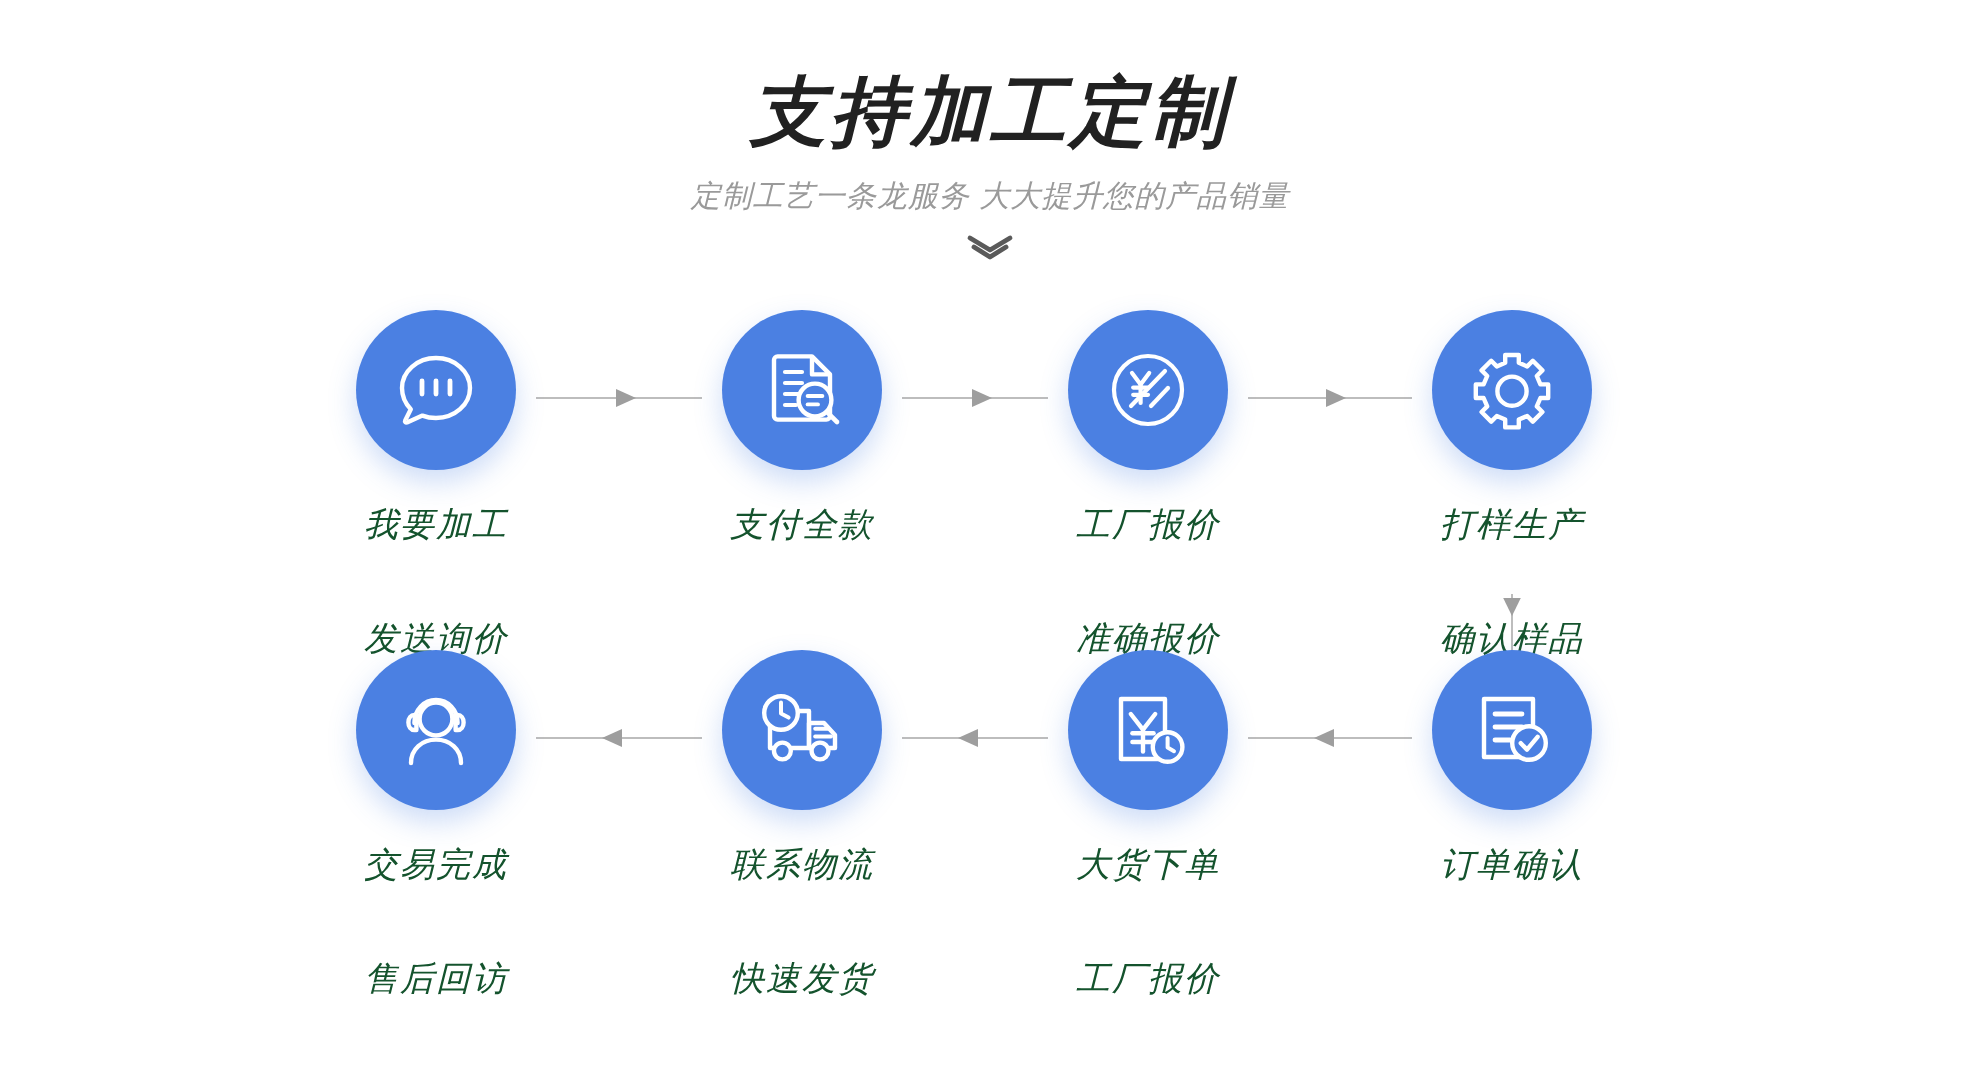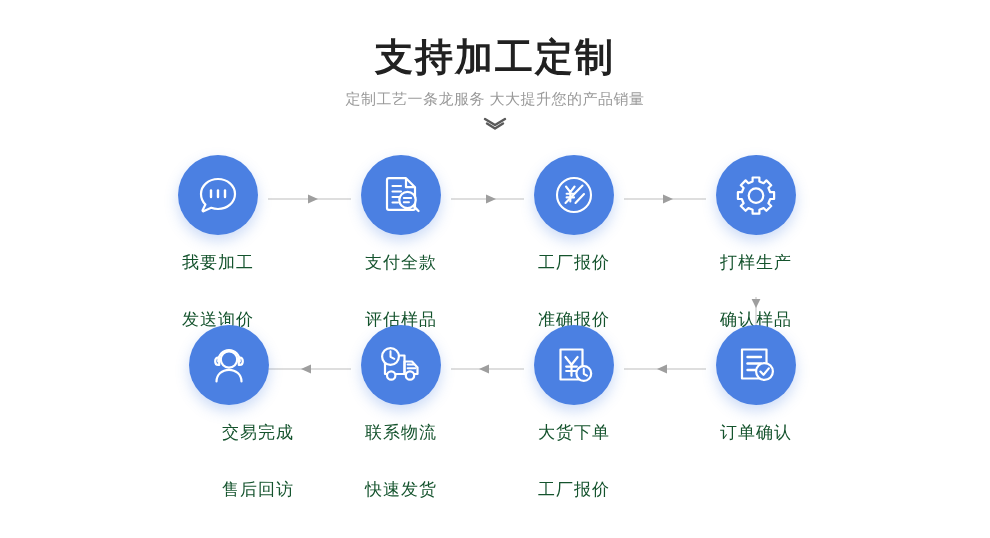--- a/index.html
+++ b/index.html
@@ -13,20 +13,21 @@
     font-family: "Liberation Sans", "DejaVu Sans", sans-serif;
     overflow: hidden;
     position: relative;
   }
 
   .page {
     position: relative;
     width: 990px;
     height: 414px;
     background: #ffffff;
+    font-style: italic;
   }
 
   
   .header {
     position: absolute;
     top: 0;
     left: 0;
     width: 990px;
     text-align: center;
   }
@@ -167,21 +168,20 @@
           <line x1="14.5" y1="25" x2="23" y2="25" stroke="#ffffff" stroke-width="2.1" stroke-linecap="round"></line>
           <line x1="14.5" y1="30.5" x2="20" y2="30.5" stroke="#ffffff" stroke-width="2.1" stroke-linecap="round"></line>
           <circle cx="29.5" cy="28" r="8.2" fill="#4b80e2" stroke="#ffffff" stroke-width="2.2"></circle>
           <line x1="25.8" y1="26" x2="33.2" y2="26" stroke="#ffffff" stroke-width="1.9" stroke-linecap="round"></line>
           <line x1="25.8" y1="30.2" x2="31" y2="30.2" stroke="#ffffff" stroke-width="1.9" stroke-linecap="round"></line>
           <line x1="35.4" y1="33.9" x2="40.5" y2="39" stroke="#ffffff" stroke-width="2.3" stroke-linecap="round"></line>
         </svg>
       </div>
       <div class="caption">
         <span>支付全款</span>
-        <span class="l2">评估样品</span>
       </div>
     </div>
 
     <div class="node" style="left:509px;">
       <div class="circle">
         <svg width="46" height="46" viewBox="0 0 46 46">
           <circle cx="23" cy="23" r="17" fill="none" stroke="#ffffff" stroke-width="2.1"></circle>
           <path d="M15 14.5 L19.3 20.2 L23.6 14.5" fill="none" stroke="#ffffff" stroke-width="2.1" stroke-linecap="round" stroke-linejoin="round"></path>
           <line x1="15.6" y1="21.8" x2="23" y2="21.8" stroke="#ffffff" stroke-width="2.1" stroke-linecap="round"></line>
           <line x1="15.6" y1="25.4" x2="23" y2="25.4" stroke="#ffffff" stroke-width="2.1" stroke-linecap="round"></line>
@@ -231,21 +231,21 @@
         <path d="M38 1.5 L28 6 L38 10.5 Z" fill="#9e9e9e"></path>
       </svg>
     </div>
     <div class="connector" style="left:624px; top:38px; width:82px;">
       <svg width="82" height="12" viewBox="0 0 82 12">
         <line x1="0" y1="6" x2="82" y2="6" stroke="#bdbdbd" stroke-width="1"></line>
         <path d="M43 1.5 L33 6 L43 10.5 Z" fill="#9e9e9e"></path>
       </svg>
     </div>
 
-    <div class="node" style="left:164px;text-align:right;">
+    <div class="node" style="left:153px;">
       <div class="circle">
         <svg width="46" height="46" viewBox="0 0 46 46">
           <circle cx="23" cy="17.5" r="8.2" fill="none" stroke="#ffffff" stroke-width="2.2"></circle>
           <path d="M12.2 19.5 C12.2 12.8 17.1 8 23 8 C28.9 8 33.8 12.8 33.8 19.5" fill="none" stroke="#ffffff" stroke-width="2.2" stroke-linecap="round"></path>
           <path d="M12.2 15.5 C10.4 15.5 9.2 17 9.2 19.2 C9.2 21.4 10.4 23 12.2 23 L13.2 23 L13.2 15.5 Z" fill="none" stroke="#ffffff" stroke-width="2.2" stroke-linejoin="round"></path>
           <path d="M33.8 15.5 C35.6 15.5 36.8 17 36.8 19.2 C36.8 21.4 35.6 23 33.8 23 L32.8 23 L32.8 15.5 Z" fill="none" stroke="#ffffff" stroke-width="2.2" stroke-linejoin="round"></path>
           <path d="M10.5 39.5 C10.5 32.5 16.1 27.8 23 27.8 C29.9 27.8 35.5 32.5 35.5 39.5" fill="none" stroke="#ffffff" stroke-width="2.2" stroke-linecap="round"></path>
         </svg>
       </div>
       <div class="caption">

